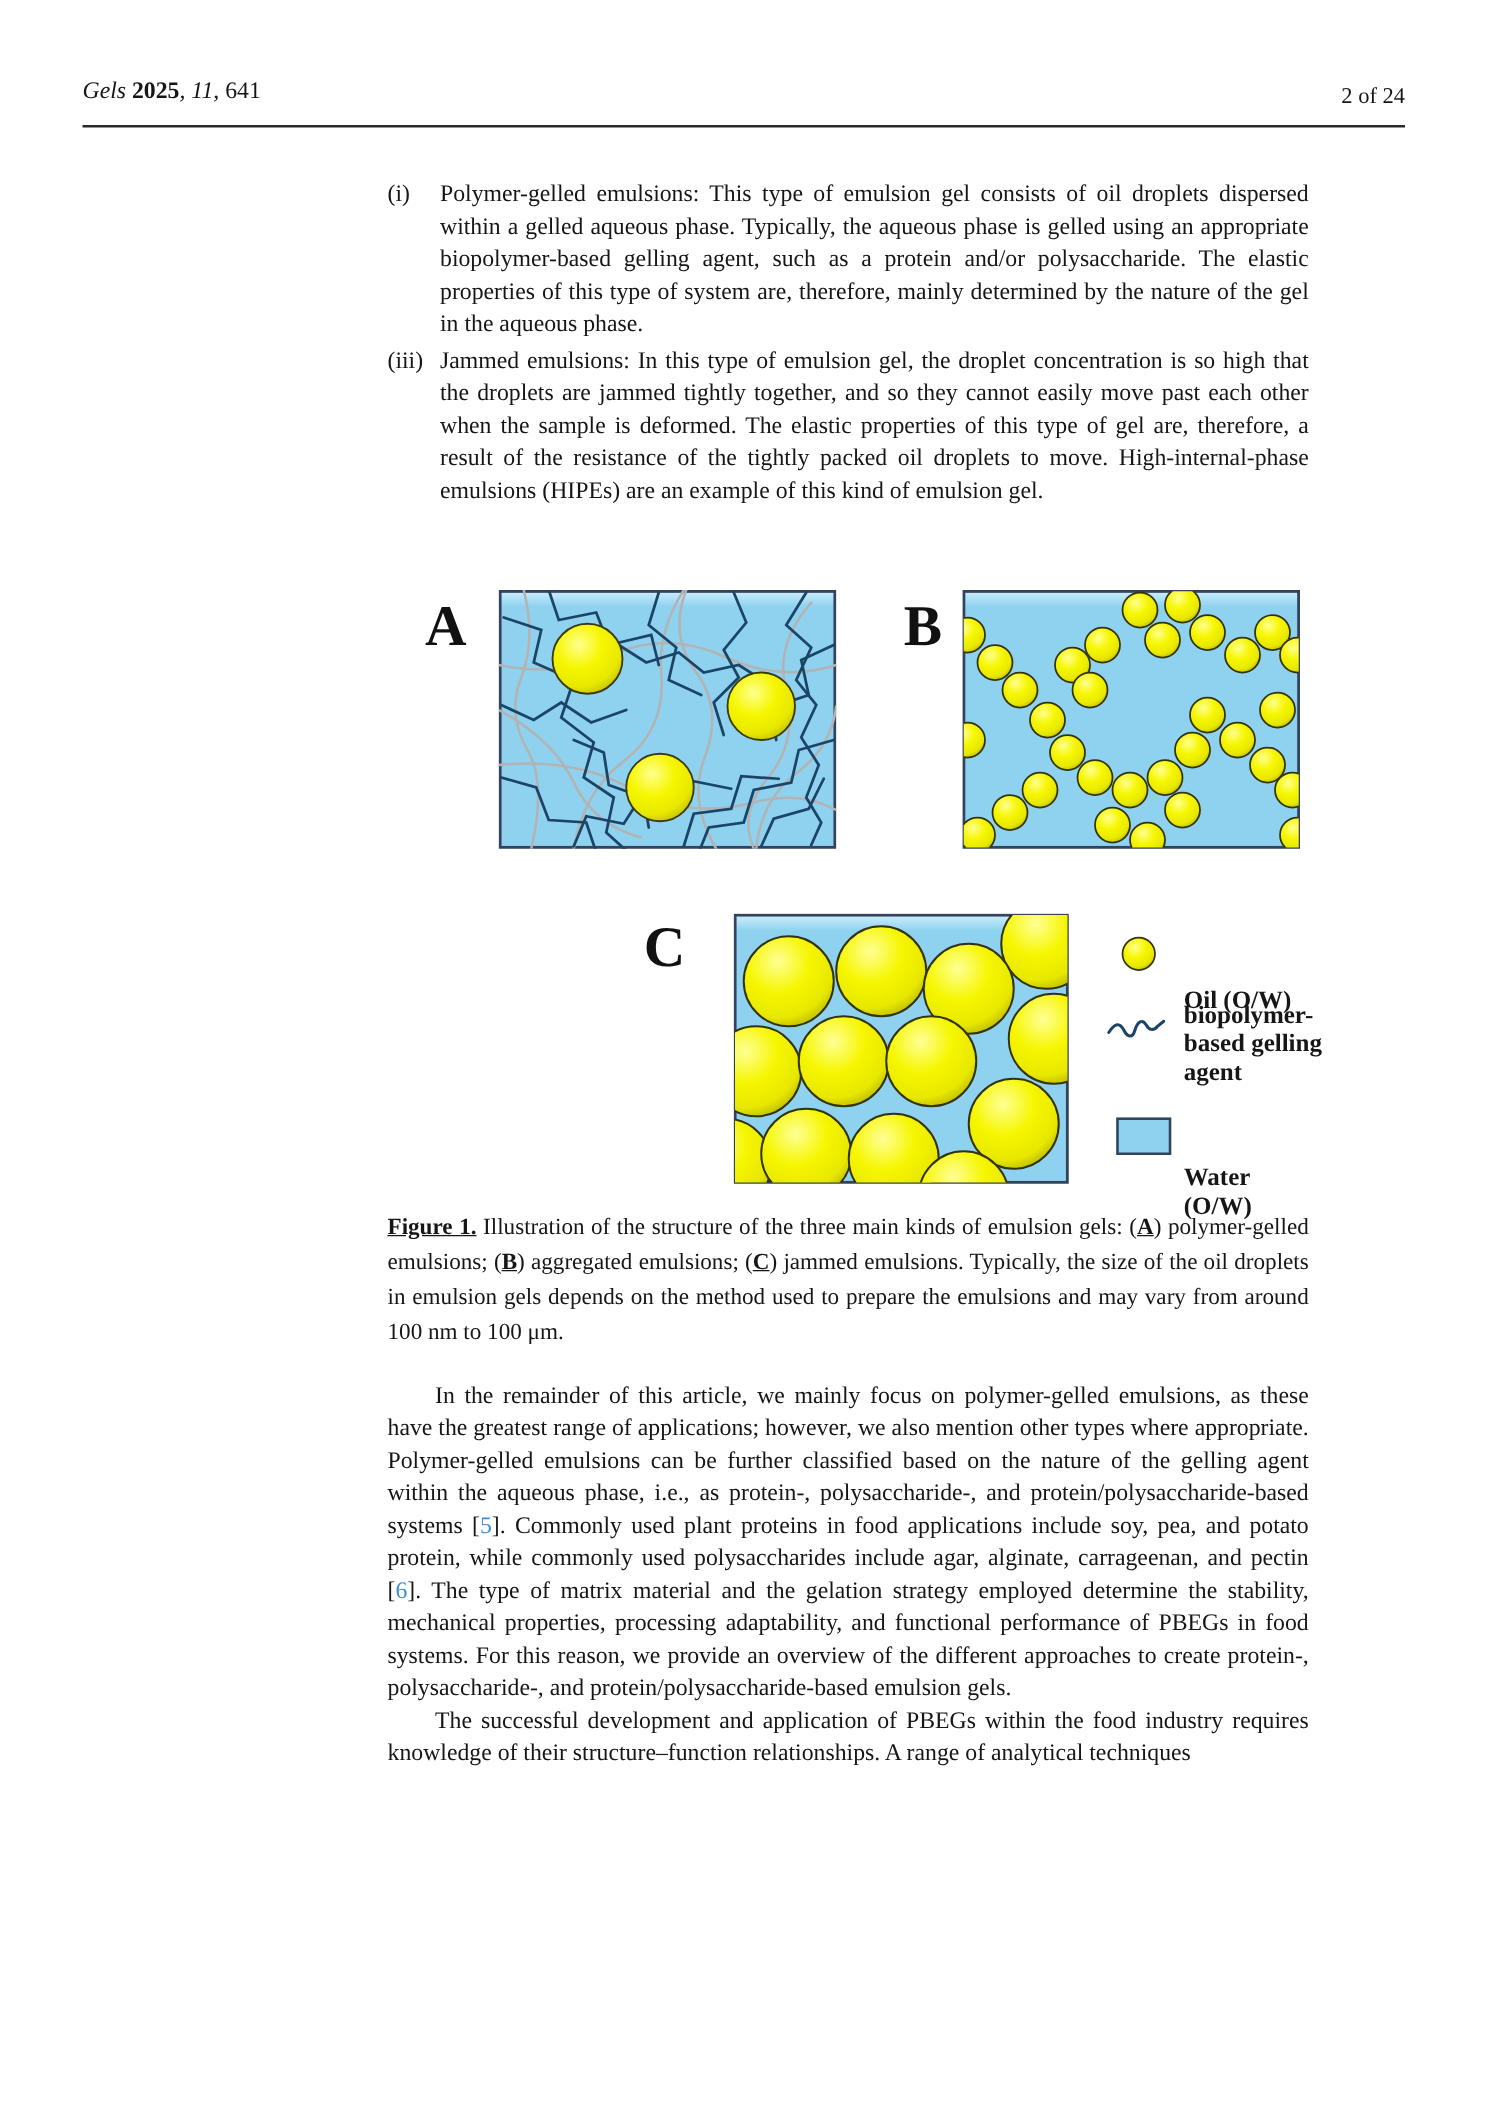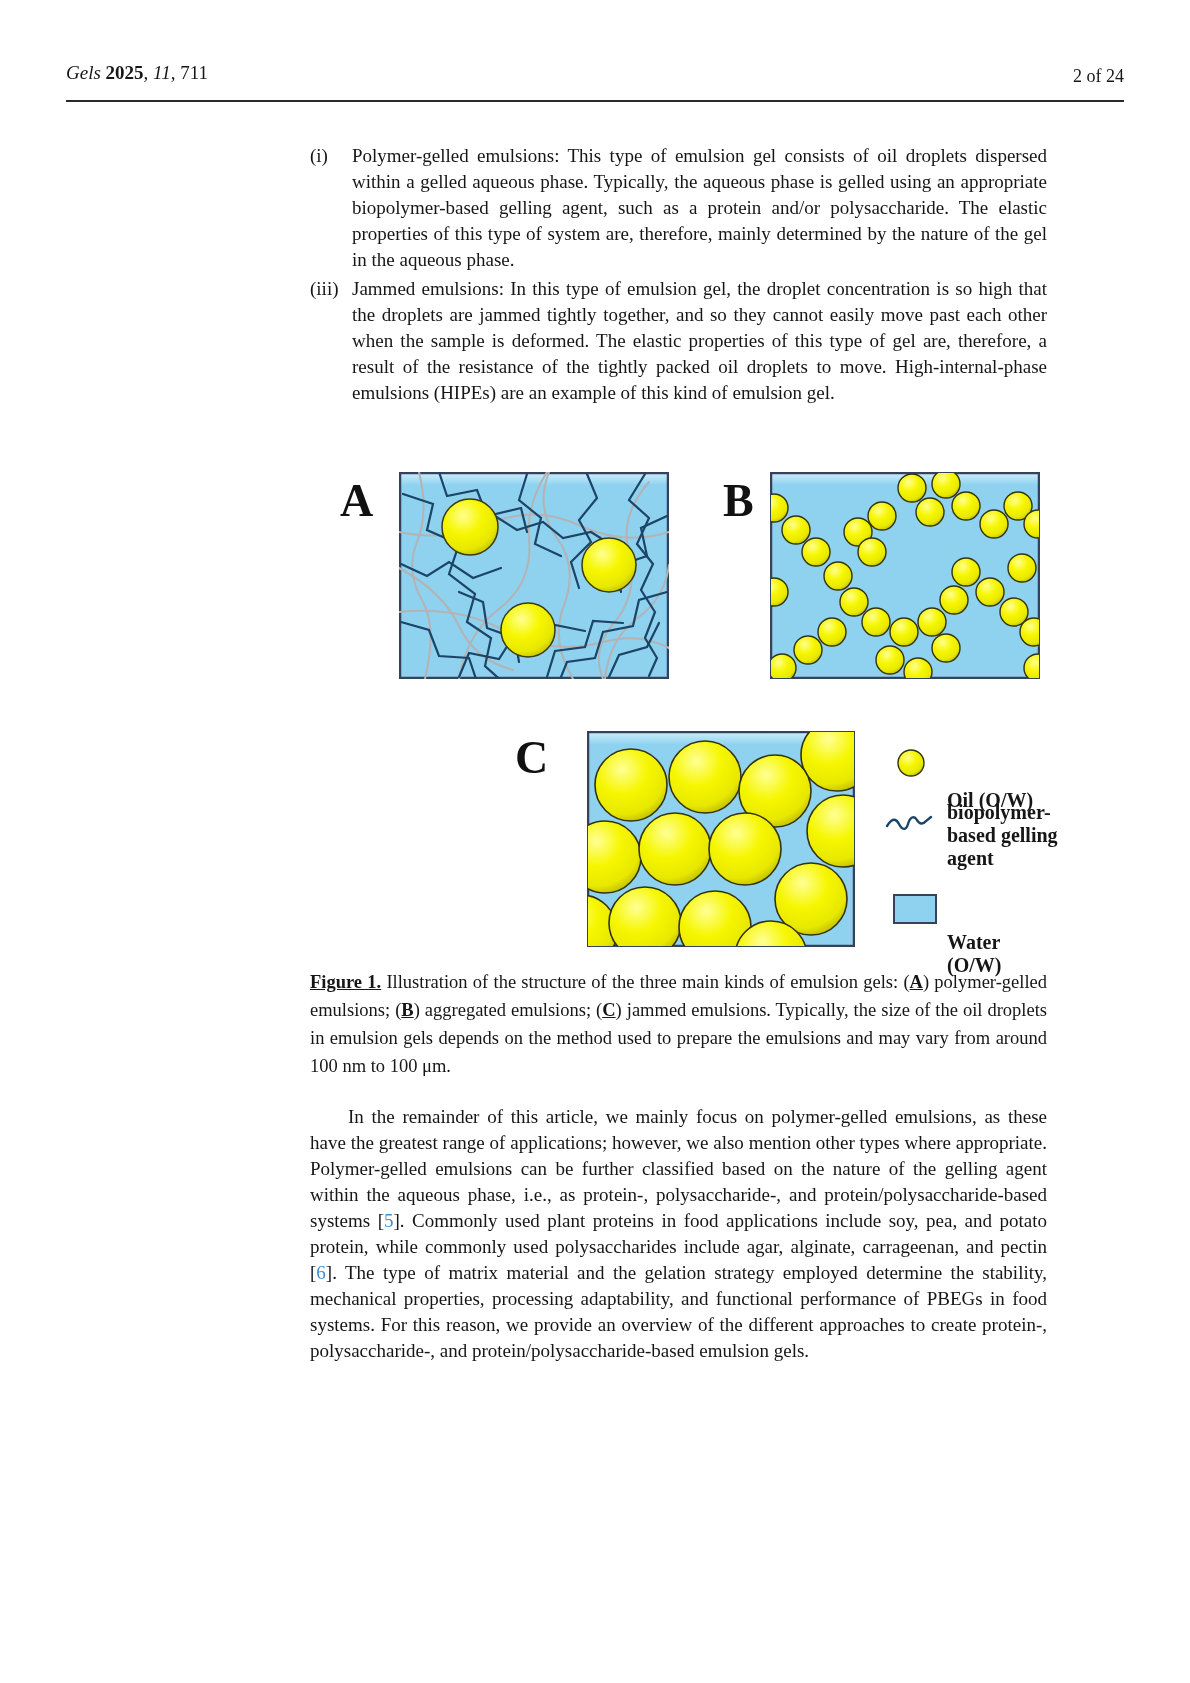--- a/index.html
+++ b/index.html
@@ -34,21 +34,21 @@
   .caption{margin-top:8px;font-size:18.5px;line-height:28px;text-align:justify;}
   .caption b{font-weight:bold;text-decoration:underline;}
   .p-after{margin-top:24px;}
 </style>
 </head>
 <body>
 
 <div class="page">
 
   <div class="hdr-left">
-    <span class="it">Gels</span><span> </span><span class="bd">2025</span><span class="it"><span>, </span><span>11</span></span><span>, 711</span>
+    <span class="it">Gels</span><span> </span><span class="bd">2025</span><span class="it"><span>, </span><span>11</span></span><span>, 641</span>
   </div>
   <div class="hdr-right">2 of 24</div>
   <div class="hdr-rule"></div>
 
   <div class="content">
 
 
     <div class="list">
       <div class="list-row">
         <div class="list-marker">(i)</div>
@@ -229,15 +229,16 @@
       </div>
 
       <div class="panel" style="left:583px;top:474px;width:40px;height:26px;background:#8ed2ef;border:2.5px solid #34425c;"></div>
       <div class="legend-label" style="left:637px;top:477px;margin-top:34px;">Water (O/W)</div>
     </div>
 
     <p class="caption"><b>Figure 1.</b><span> Illustration of the structure of the three main kinds of emulsion gels: (</span><b>A</b><span>) polymer-gelled emulsions; (</span><b>B</b><span>) aggregated emulsions; (</span><b>C</b><span>) jammed emulsions. Typically, the size of the oil droplets in emulsion gels depends on the method used to prepare the emulsions and may vary from around 100 nm to 100 μm.</span></p>
 
     <p class="para p-after"><span>In the remainder of this article, we mainly focus on polymer-gelled emulsions, as these have the greatest range of applications; however, we also mention other types where appropriate. Polymer-gelled emulsions can be further classified based on the nature of the gelling agent within the aqueous phase, i.e., as protein-, polysaccharide-, and protein/polysaccharide-based systems [</span><span class="linkblue">5</span><span>]. Commonly used plant proteins in food applications include soy, pea, and potato protein, while commonly used polysaccharides include agar, alginate, carrageenan, and pectin [</span><span class="linkblue">6</span><span>]. The type of matrix material and the gelation strategy employed determine the stability, mechanical properties, processing adaptability, and functional performance of PBEGs in food systems. For this reason, we provide an overview of the different approaches to create protein-, polysaccharide-, and protein/polysaccharide-based emulsion gels.</span></p>
 
+    <p class="para">The successful development and application of PBEGs within the food industry requires knowledge of their structure–function relationships. A range of analytical techniques</p>
 
   </div>
 </div>
 
 </body></html>

